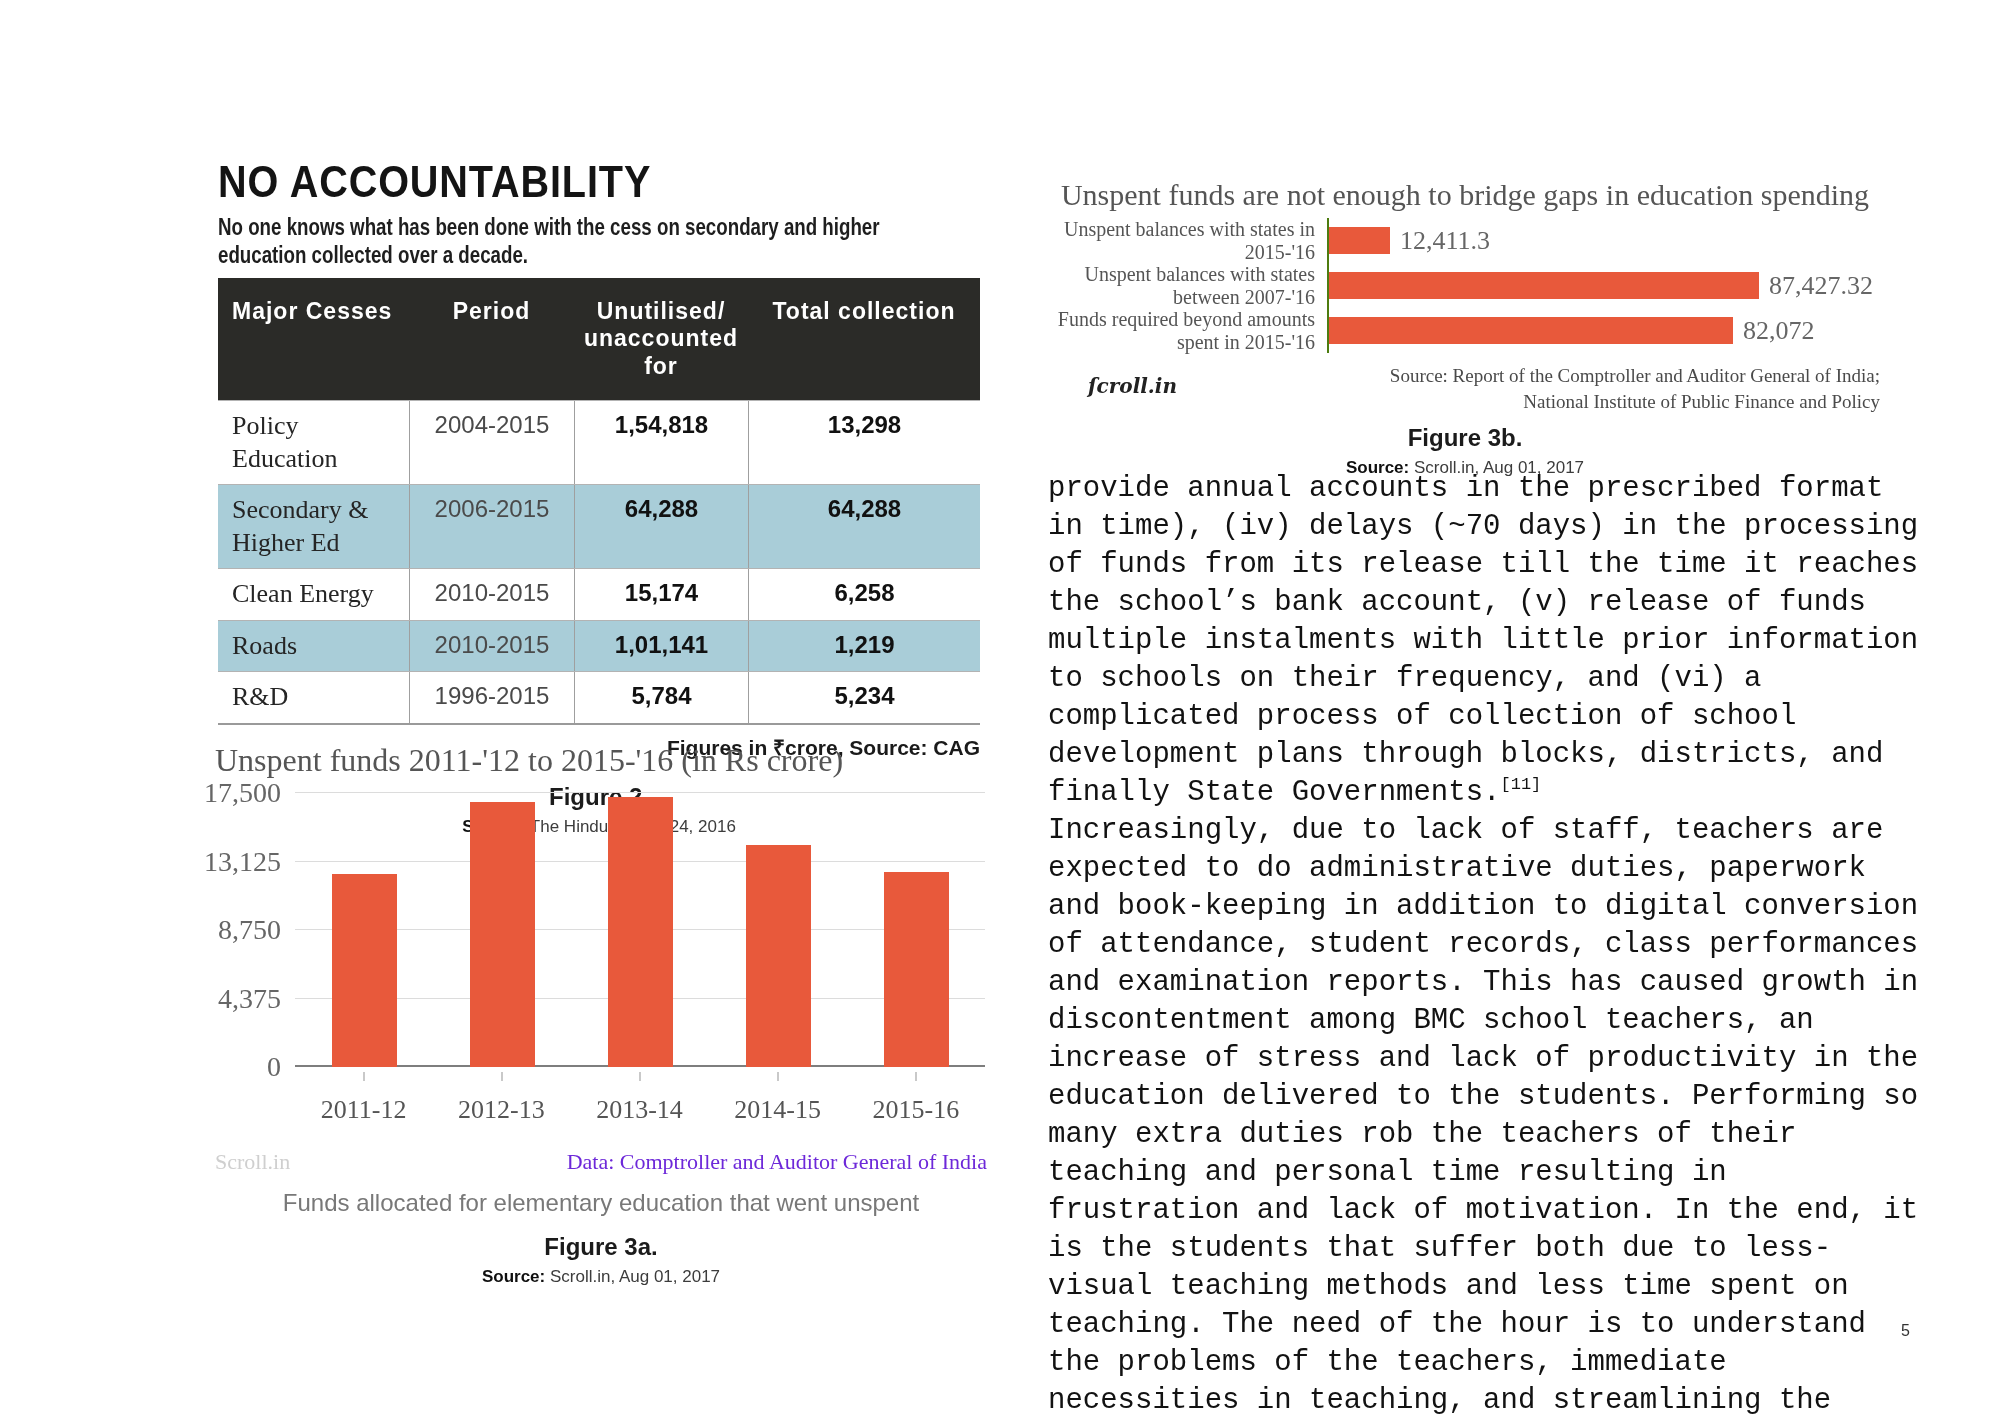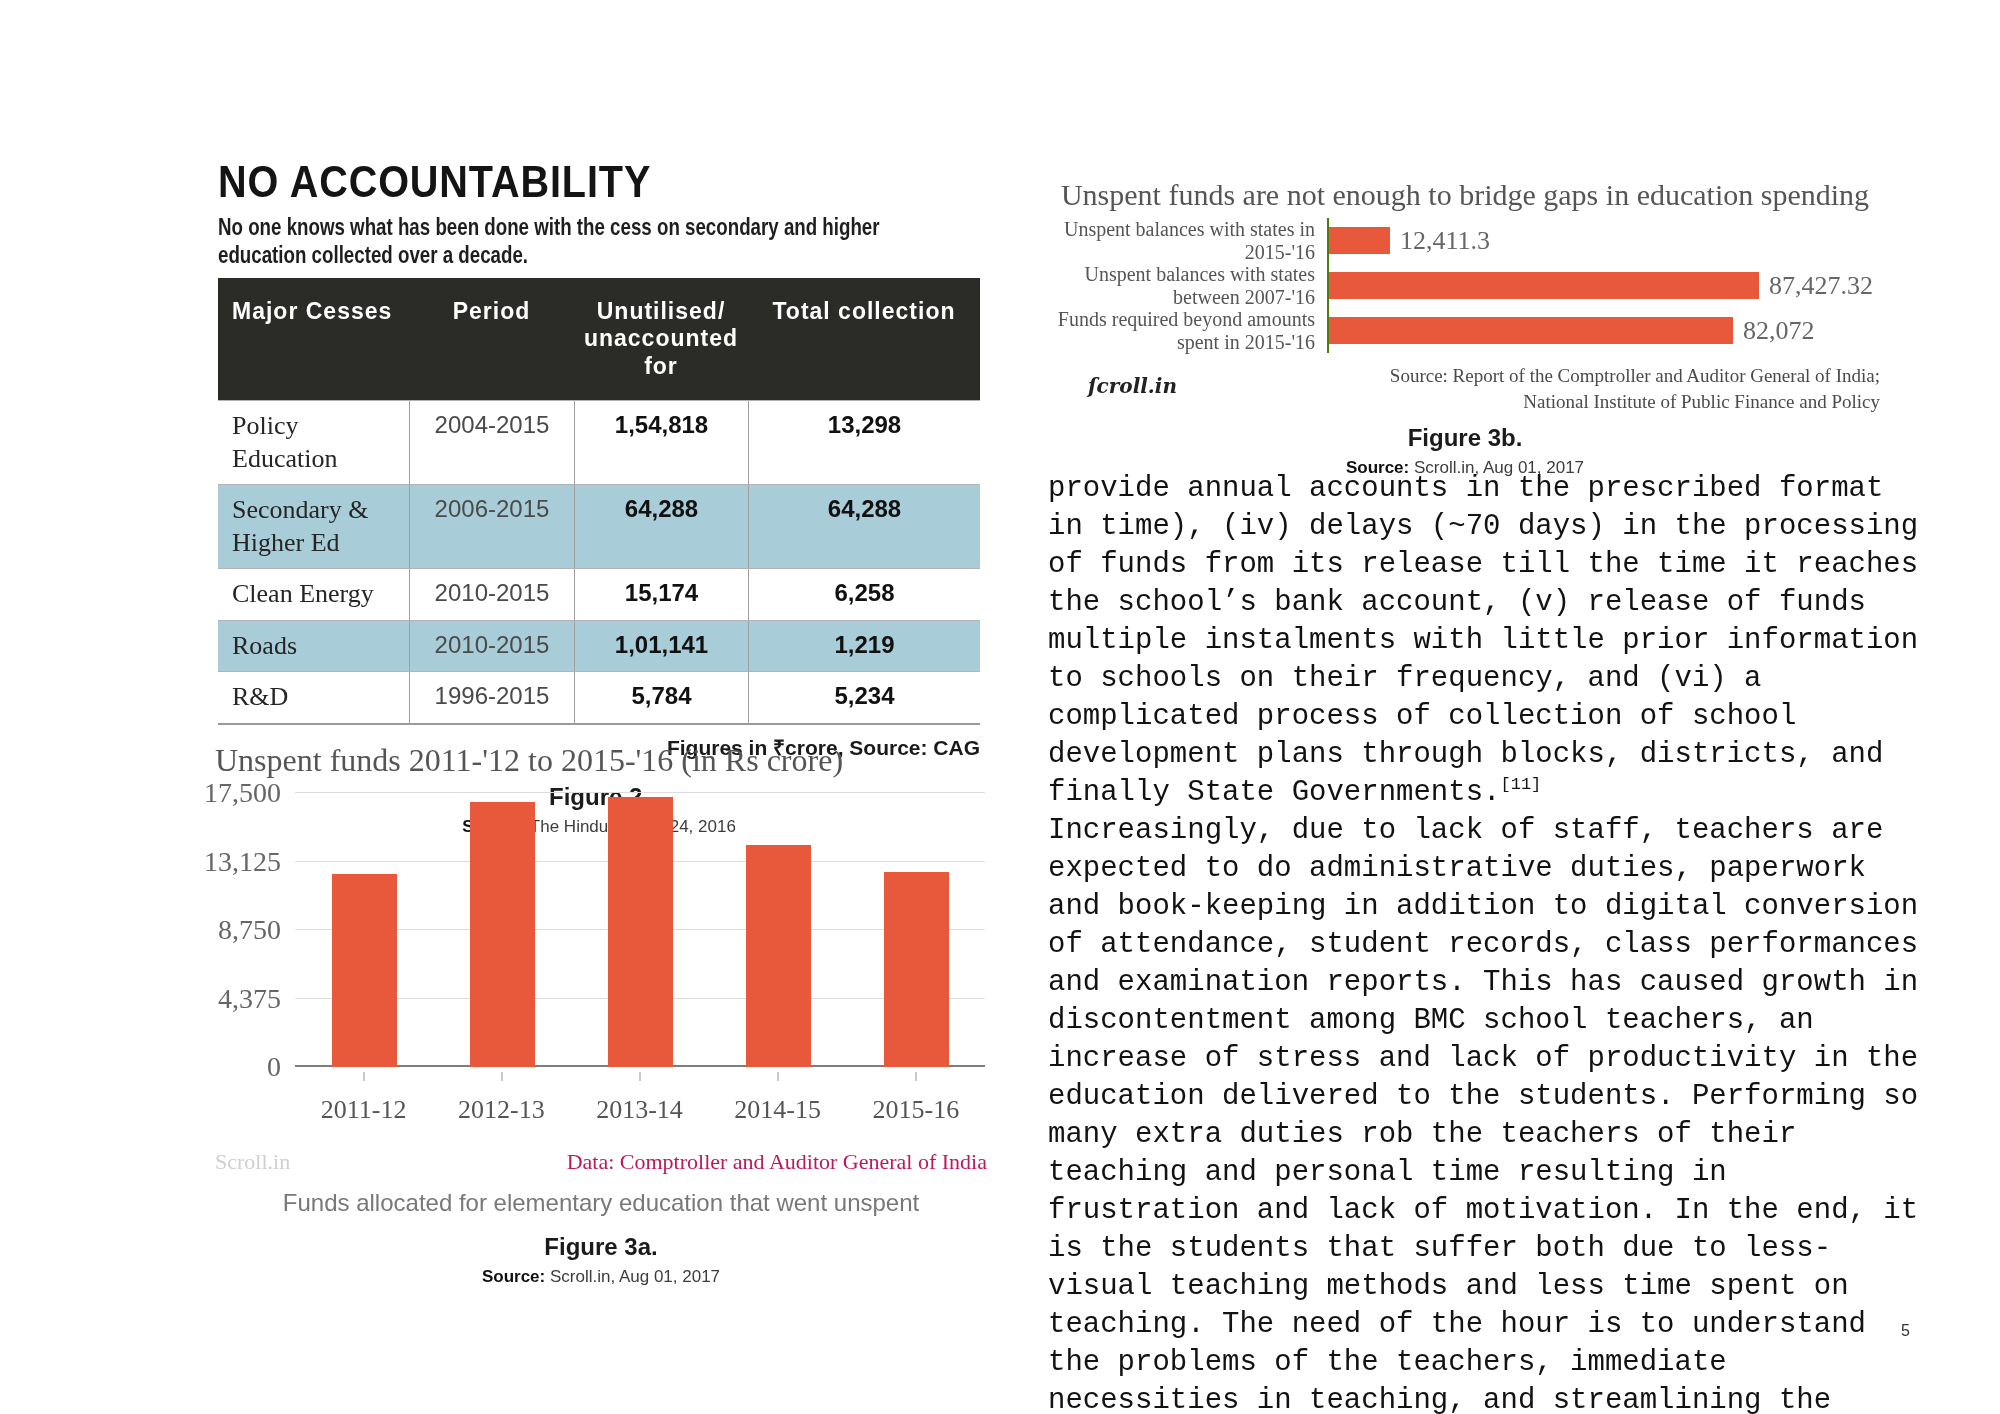--- a/index.html
+++ b/index.html
@@ -41,21 +41,21 @@
             font-family:"Liberation Serif",serif;font-size:28px;color:#666;white-space:nowrap;}
   .c3a-bars{position:absolute;left:0;right:0;top:0;bottom:0;display:flex;
             justify-content:space-around;align-items:flex-end;}
   .c3a-bar{width:65px;}
   .c3a-tick{position:absolute;top:calc(100% + 5px);width:2px;height:9px;background:#c9c9c9;transform:translateX(-50%);}
   .c3a-xlabels{margin-left:80px;width:690px;display:flex;justify-content:space-around;
                font-family:"Liberation Serif",serif;font-size:26px;color:#555;margin-top:28px;}
   .c3a-footer{display:flex;justify-content:space-between;margin-top:24px;
               font-family:"Liberation Serif",serif;font-size:22px;}
   .c3a-footer .fl{color:#cfcfcf;}
-  .c3a-footer .fr{color:#be185d;}
+  .c3a-footer .fr{color:#6d28d9;}
   .c3a-note{text-align:center;font-size:24px;color:#787878;margin-top:14px;}
   .c3a .figcap{margin-top:16px;}
 
   
   .c3b{position:absolute;left:1050px;top:178px;width:830px;}
   .c3b-title{text-align:center;font-family:"Liberation Serif",serif;font-size:30px;color:#555;}
   .c3b-grid{display:grid;grid-template-columns:277px 1fr;margin-top:6px;}
   .c3b-label{display:flex;align-items:center;justify-content:flex-end;text-align:right;
              padding-right:12px;font-family:"Liberation Serif",serif;font-size:20px;
              line-height:1.15;color:#555;height:45px;}

